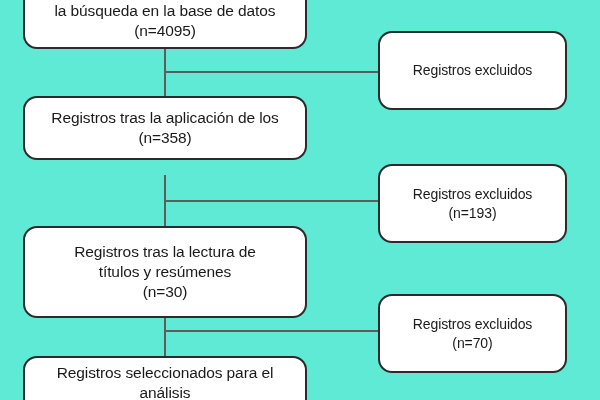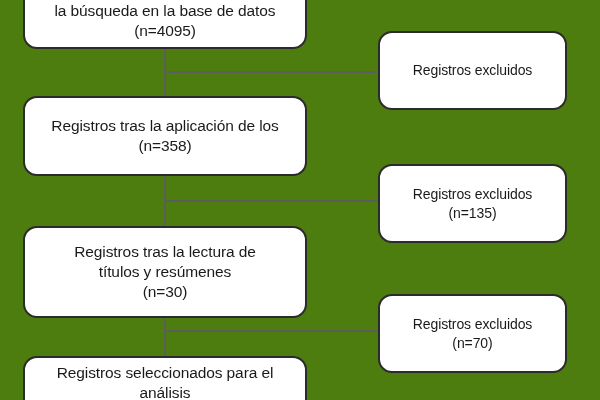--- a/index.html
+++ b/index.html
@@ -4,21 +4,21 @@
 <style>
   html, body {
     margin: 0;
     padding: 0;
     background: #ffffff;
   }
   #canvas {
     position: relative;
     width: 600px;
     height: 400px;
-    background: #4d7c0f;
+    background: #5eead4;
     overflow: hidden;
     font-family: "Liberation Sans", sans-serif;
   }
   .node {
     position: absolute;
     box-sizing: border-box;
     border: 2px solid #2b2b2b;
     border-radius: 14px;
     background: #ffffff;
     color: #1a1a1a;
@@ -43,21 +43,21 @@
   }
   
   .excl {
     left: 378px;
     width: 189px;
     height: 79px;
     font-size: 14px;
   }
   
   #node-identified   { top: -46px;  height: 95px; justify-content: flex-end; padding-bottom: 6px; }
-  #node-criteria     { top: 96px;   height: 80px; }
+  #node-criteria     { top: 96px;   height: 64px; }
   #node-titles       { top: 226px;  height: 92px; }
   #node-selected     { top: 356px;  height: 80px; justify-content: flex-start; padding-top: 5px; }
 
   #node-excluded-1   { top: 31px; }
   #node-excluded-2   { top: 164px; }
   #node-excluded-3   { top: 294px; }
 
   
   .conn {
     position: absolute;
@@ -109,21 +109,21 @@
     <span class="ln">Registros seleccionados para el</span>
     <span class="ln">análisis</span>
   </div>
 
   <div class="node excl" id="node-excluded-1">
     <span class="ln">Registros excluidos</span>
   </div>
 
   <div class="node excl" id="node-excluded-2">
     <span class="ln">Registros excluidos</span>
-    <span class="ln">(n=135)</span>
+    <span class="ln">(n=193)</span>
   </div>
 
   <div class="node excl" id="node-excluded-3">
     <span class="ln">Registros excluidos</span>
     <span class="ln">(n=70)</span>
   </div>
 
 </div>
 
 </body></html>

